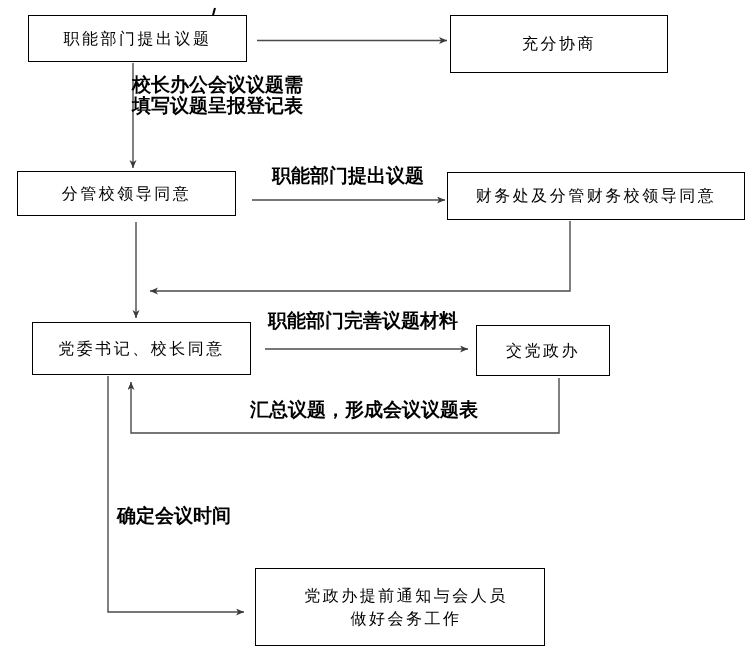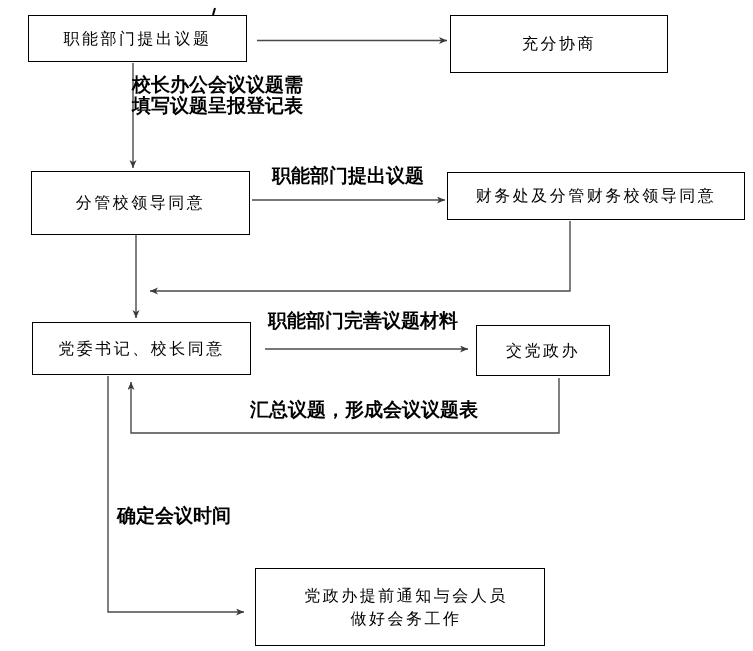--- a/index.html
+++ b/index.html
@@ -26,21 +26,21 @@
     display:flex;flex-direction:column;align-items:center;justify-content:center;
     font-size:16px;letter-spacing:2.5px;white-space:nowrap;line-height:1.45;
   }
   .edge-label{
     position:absolute;font-size:19px;font-weight:bold;white-space:nowrap;
     line-height:21px;background:transparent;
   }
   
   .n-propose      {left:28px;  top:15px;  width:219px; height:47px;}
   .n-consult      {left:450px; top:15px;  width:218px; height:58px;}
-  .n-vice-leader  {left:31px;  top:171px; width:219px; height:64px;}
+  .n-vice-leader  {left:17px;  top:171px; width:219px; height:45px;}
   .n-finance      {left:447px; top:172px; width:298px; height:48px;}
   .n-secretary    {left:32px;  top:322px; width:219px; height:53px;text-align:right;}
   .n-party-office {left:476px; top:325px; width:134px; height:51px;}
   .n-notify       {left:255px; top:568px; width:290px; height:78px;padding-left:12px;}
   
   .l-multi-dept {left:281px; top:2px;}
   .l-form       {left:132px; top:74px;}
   .l-budget     {left:272px; top:165px;}
   .l-materials  {left:268px; top:310px;}
   .l-summarize  {left:250px; top:399px;}

